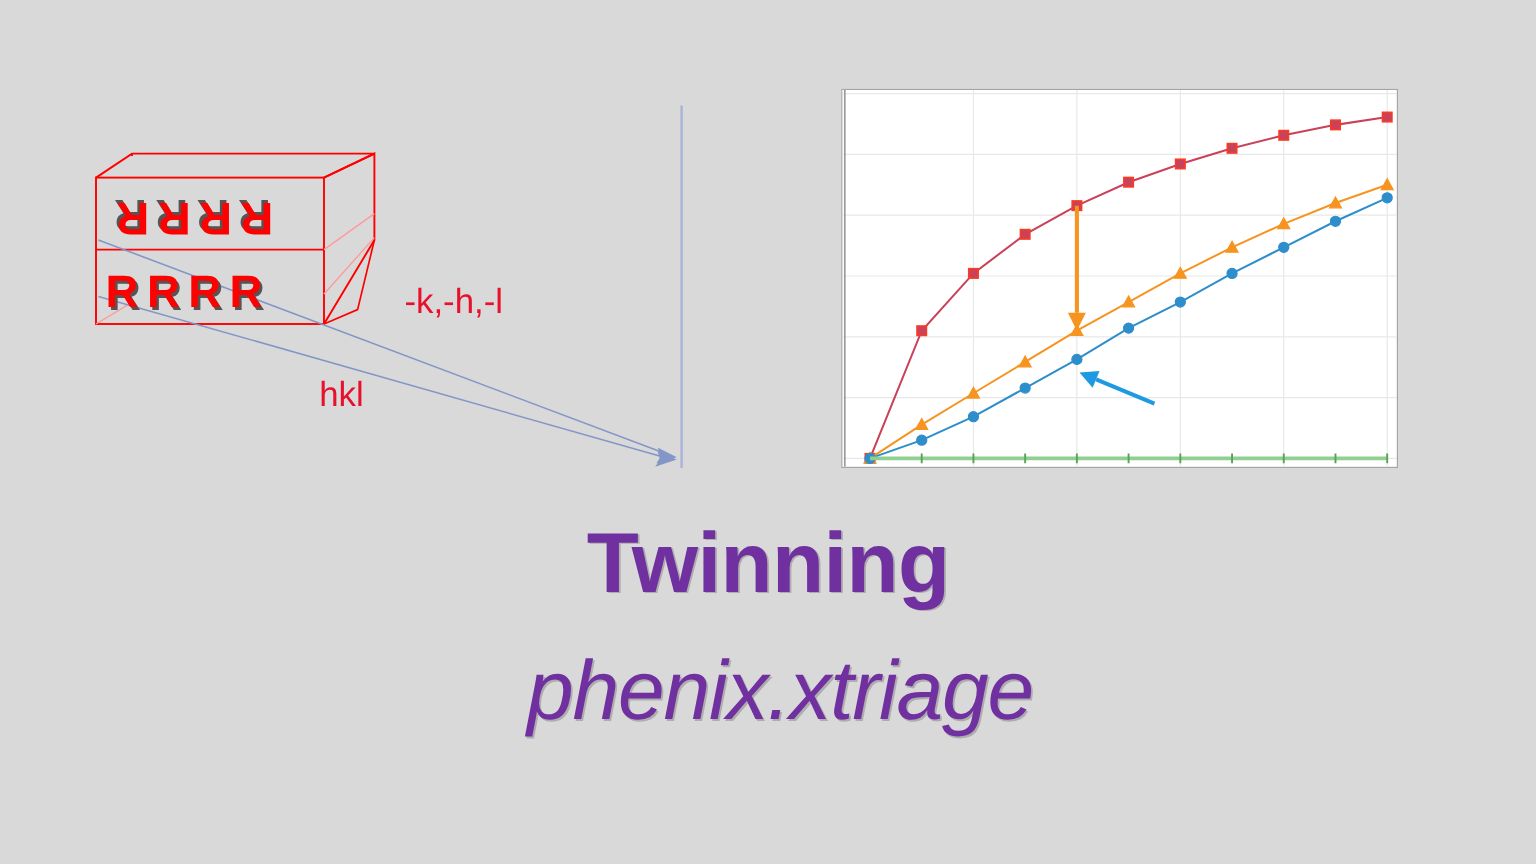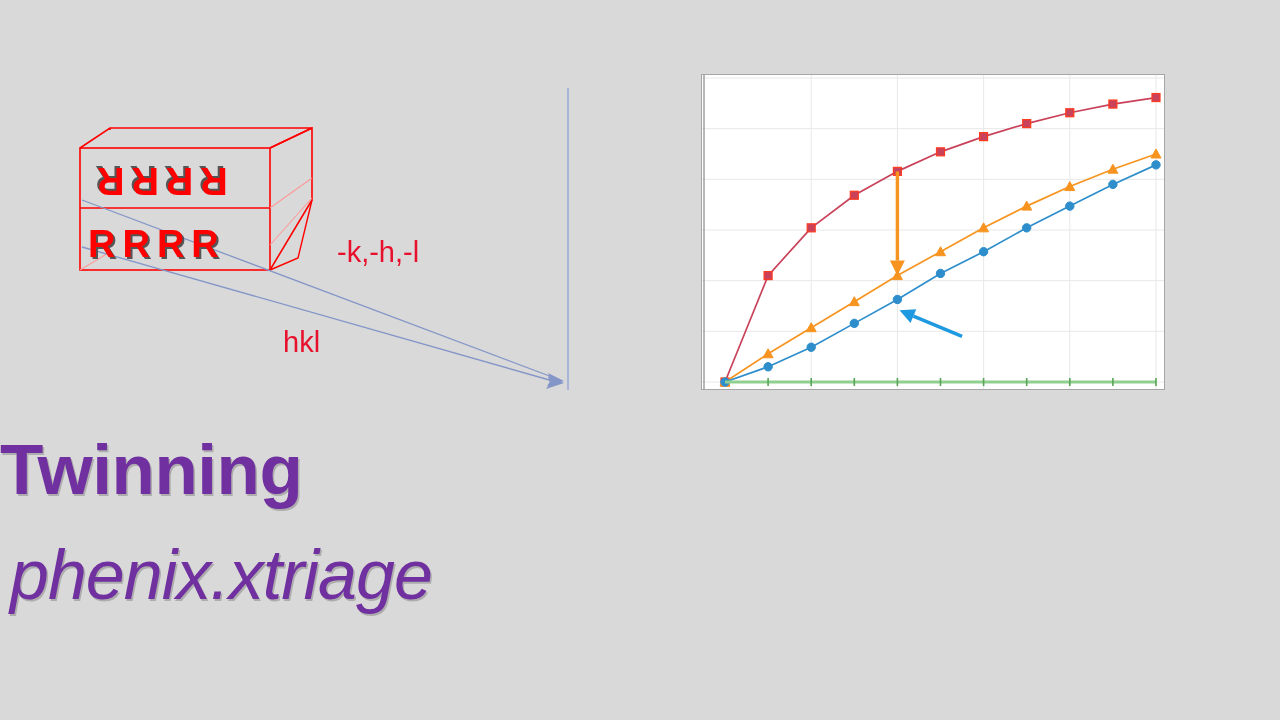--- a/index.html
+++ b/index.html
@@ -33,21 +33,21 @@
 
   .dgm-label {
     position: absolute;
     color: #e8112d;
     font-size: 29px;
     font-family: "Liberation Sans", sans-serif;
     white-space: nowrap;
     line-height: 1;
   }
   #label-negkhl { left: 297px; top: 168px; }
-  #label-hkl    { left: 243px; top: 245px; margin-top: 13px; }
+  #label-hkl    { left: 226px; top: 245px; }
 
   .rrow {
     position: absolute;
     color: #ff0000;
     font-weight: bold;
     font-size: 38px;
     letter-spacing: 7px;
     line-height: 1;
     text-shadow: 2px 2px 0 #555555;
     white-space: nowrap;
@@ -73,21 +73,21 @@
     background: #ffffff;
     border: 1px solid #a6a6a6;
     box-sizing: border-box;
   }
   #chart svg { display: block; }
 
   
   #title-main, #title-sub {
     position: absolute;
     width: 1280px;
-    text-align: left;
+    text-align: center;
     color: #7030a0;
     line-height: 1;
     text-shadow: 1.5px 1.5px 0 rgba(120,120,120,0.45);
   }
   #title-main {
     top: 434px;
     font-size: 71px;
     font-weight: bold;
     letter-spacing: -0.5px;
   }

